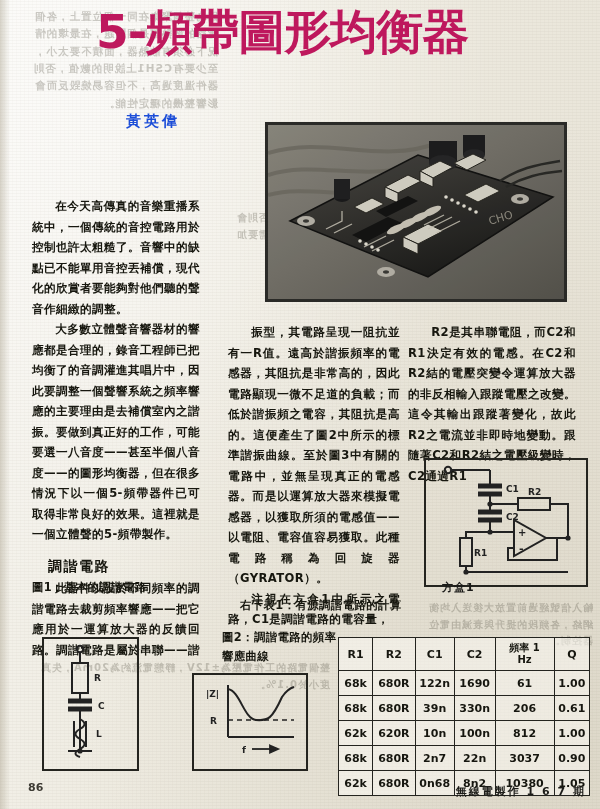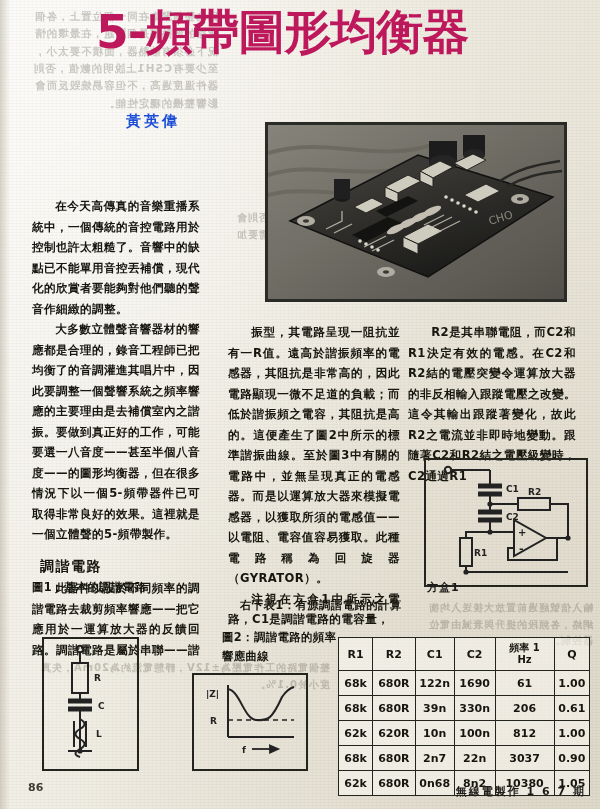--- a/index.html
+++ b/index.html
@@ -64,38 +64,38 @@
     text-align:justify;
     letter-spacing:.4px;
     color:#17170f;
     font-weight:bold;
   }
   #col1{left:32px;top:196px;width:168px;}
   #col2{left:228px;top:322px;width:172px;}
   #col3{left:408px;top:322px;width:168px;}
   .col p{margin:0;text-indent:2em;}
   h2.sec{
-    font-size:14px;margin:11px 0 2px 8px;font-weight:bold;letter-spacing:1.5px;
+    font-size:14px;margin:11px 0 2px 16px;font-weight:bold;letter-spacing:1.5px;
     text-indent:0;
   }
   .cap{
     position:absolute;font-size:11.4px;line-height:19px;font-weight:bold;
     letter-spacing:.4px;color:#17170f;
   }
   #cap1{left:32px;top:578px;width:120px;}
   #cap2{left:222px;top:628px;width:120px;}
   #cap3{left:240px;top:596px;width:190px;}
 
   
   #fig1{position:absolute;left:42px;top:637px;width:93px;height:130px;border:2px solid #24241f;background:transparent;}
   
   #fig2{position:absolute;left:192px;top:673px;width:112px;height:94px;border:2px solid #24241f;}
   
   #box1{position:absolute;left:424px;top:458px;width:160px;height:125px;border:2px solid #24241f;}
-  #box1-label{position:absolute;left:427px;top:580px;font-size:11px;font-weight:bold;letter-spacing:1px;}
+  #box1-label{position:absolute;left:442px;top:580px;font-size:11px;font-weight:bold;letter-spacing:1px;}
 
   
   #tbl{position:absolute;left:338px;top:637px;width:252px;border-collapse:collapse;background:rgba(252,250,244,.55);}
   #tbl th,#tbl td{
     border:1.4px solid #24241f;text-align:center;
     font-size:11px;font-weight:bold;padding:3px 1px;color:#16160f;
     font-family:"DejaVu Sans","Liberation Sans",sans-serif;
   }
   #tbl th{height:26px;}
   #tbl td{height:18px;}

